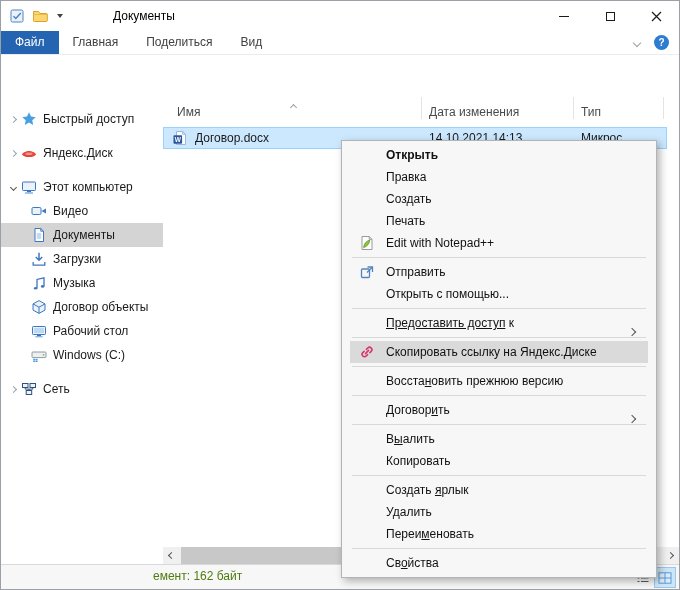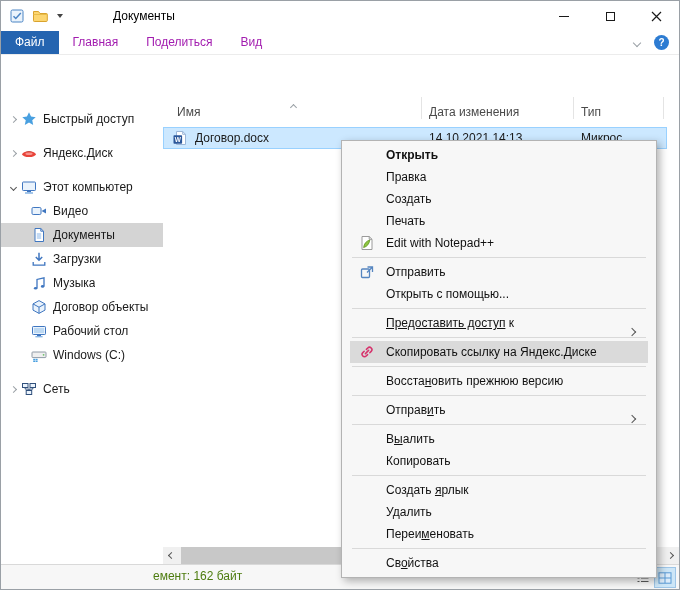--- a/index.html
+++ b/index.html
@@ -12,21 +12,21 @@
   .tb-icon svg{display:block}
   .qat-arrow{position:absolute;left:56px;top:13px;width:0;height:0;border-left:3.5px solid transparent;border-right:3.5px solid transparent;border-top:4px solid #444}
   .win-title{position:absolute;left:112px;top:0;line-height:30px;color:#000}
   .wbtn{position:absolute;top:0;width:46px;height:30px;display:flex;align-items:center;justify-content:center}
   .wbtn.min{right:92px}.wbtn.max{right:46px}.wbtn.close{right:0}
   .min-glyph{display:block;width:10px;height:1px;background:#1a1a1a}
   .max-glyph{display:block;width:9px;height:9px;border:1px solid #1a1a1a}
 
   
   .ribbon{position:absolute;top:30px;left:0;right:0;height:24px;display:flex;align-items:stretch;background:#fff;border-bottom:1px solid #ececec}
-  .tab{line-height:23px;padding:0 14px;color:#a21caf}
+  .tab{line-height:23px;padding:0 14px;color:#404040}
   .tab.file{background:#2464b0;color:#fff;margin-left:0}
   .ribbon-right{margin-left:auto;display:flex;align-items:center;gap:14px;padding-right:10px}
   .help{width:15px;height:15px;border-radius:50%;background:#2d7cd2;color:#fff;font-size:10px;font-weight:bold;display:flex;align-items:center;justify-content:center}
 
   
   .navbar{position:absolute;top:54px;left:0;right:0;height:38px;background:#fff}
   .nav-btn{position:absolute;top:61px;width:24px;height:24px;display:flex;align-items:center;justify-content:center}
   .nav-btn svg{display:block}
   .nav-back{left:4px}.nav-fwd{left:28px}.nav-recent{left:50px;width:12px}.nav-up{left:62px}
   .addressbar{position:absolute;left:86px;top:61px;width:216px;height:26px;border:1px solid #d6d6d6;background:#fff;display:flex;align-items:center;gap:6px;padding:0 6px;white-space:nowrap}
@@ -398,21 +398,21 @@
             <g fill="none" stroke="#d6336c" stroke-width="1.5" stroke-linecap="round">
               <path d="M6.4 9.6l3.2-3.2"></path>
               <path d="M5.2 7.2L3.8 8.6a2.4 2.4 0 0 0 3.4 3.4l1.4-1.4"></path>
               <path d="M10.8 8.8l1.4-1.4a2.4 2.4 0 0 0-3.4-3.4L7.4 5.4"></path>
             </g>
           </svg>
         </span><span class="mi-label"><span>Скопировать ссылку на Яндекс.Диске</span><u></u><span></span></span></div>
       <div class="menu-sep"></div>
       <div class="menu-item"><span class="mi-label"><span>Восста</span><u>н</u><span>овить прежнюю версию</span></span></div>
       <div class="menu-sep"></div>
-      <div class="menu-item"><span class="mi-label"><span>Отправ</span><u>и</u><span>ть</span></span><span class="submenu-arrow"><span class="chev right"></span></span></div>
+      <div class="menu-item"><span class="mi-label"><span>Договор</span><u>и</u><span>ть</span></span><span class="submenu-arrow"><span class="chev right"></span></span></div>
       <div class="menu-sep"></div>
       <div class="menu-item"><span class="mi-label"><span>В</span><u>ы</u><span>алить</span></span></div>
       <div class="menu-item"><span class="mi-label"><span>Копировать</span><u></u><span></span></span></div>
       <div class="menu-sep"></div>
       <div class="menu-item"><span class="mi-label"><span>Создать </span><u>я</u><span>рлык</span></span></div>
       <div class="menu-item"><span class="mi-label"><span>У</span><u>д</u><span>алить</span></span></div>
       <div class="menu-item"><span class="mi-label"><span>Переи</span><u>м</u><span>еновать</span></span></div>
       <div class="menu-sep"></div>
       <div class="menu-item"><span class="mi-label"><span>Св</span><u>о</u><span>йства</span></span></div>
     </div>

